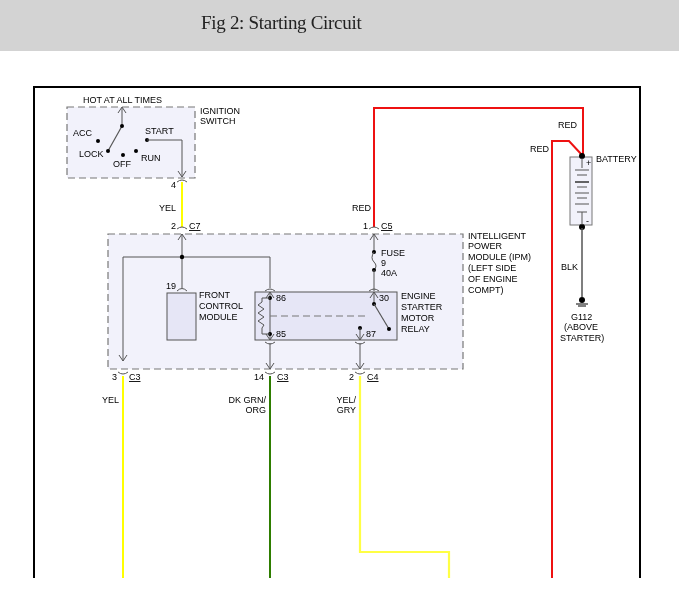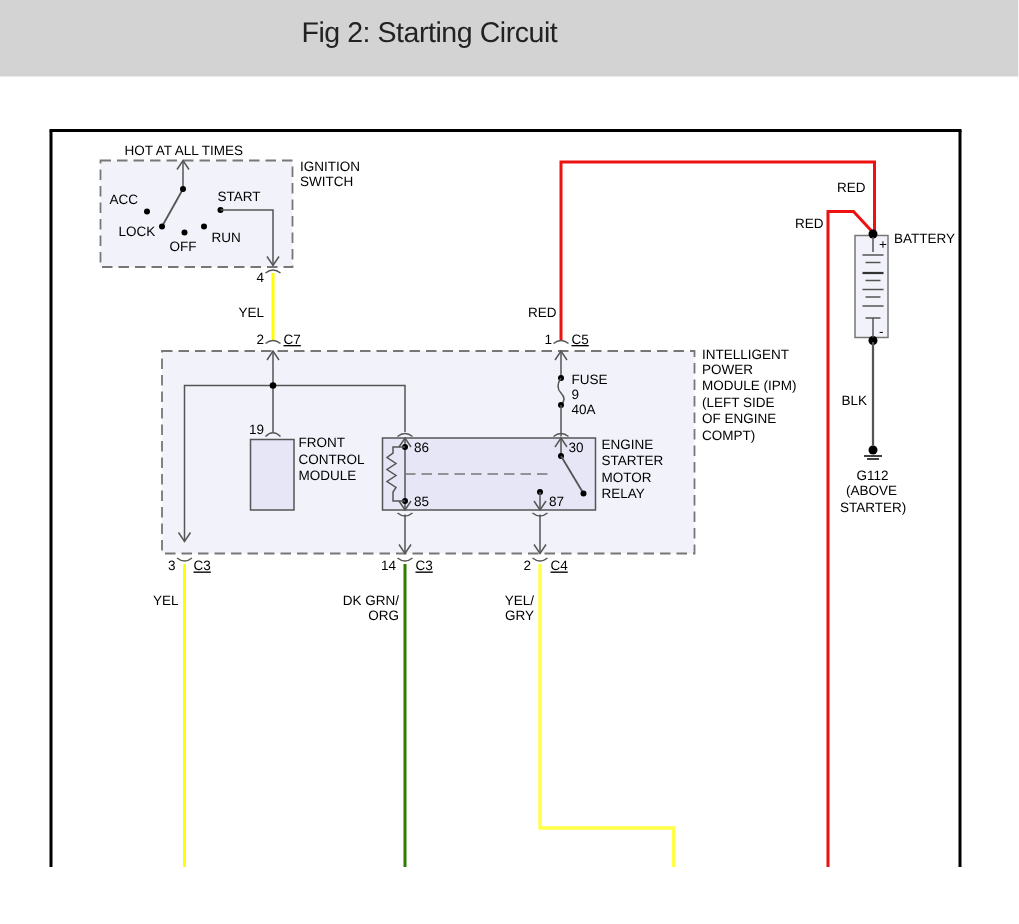--- a/index.html
+++ b/index.html
@@ -1,18 +1,18 @@
 <!DOCTYPE html>
 <html><head>
 <meta charset="utf-8">
 <style>
   html, body { margin:0; padding:0; background:#ffffff; }
   body { width:679px; height:616px; position:relative; overflow:hidden; font-family:"Liberation Sans", sans-serif; }
   .header { position:absolute; left:0; top:0; width:679px; height:51px; background:#d3d3d3; }
-  .header-title { position:absolute; left:201px; top:12px; font-size:19px; color:#222; font-family:Liberation Sans, sans-serif; font-weight:normal; letter-spacing:-0.3px; }
+  .header-title { position:absolute; left:201px; top:12px; font-size:19px; color:#222; font-family:Liberation Serif, serif; font-weight:normal; letter-spacing:-0.3px; }
   svg { position:absolute; left:0; top:0; }
   svg text { font-family:"Liberation Sans", sans-serif; font-size:9px; fill:#000; }
 </style>
 </head>
 <body>
 
 <div class="header">
   <div class="header-title">Fig 2: Starting Circuit</div>
 </div>
 

